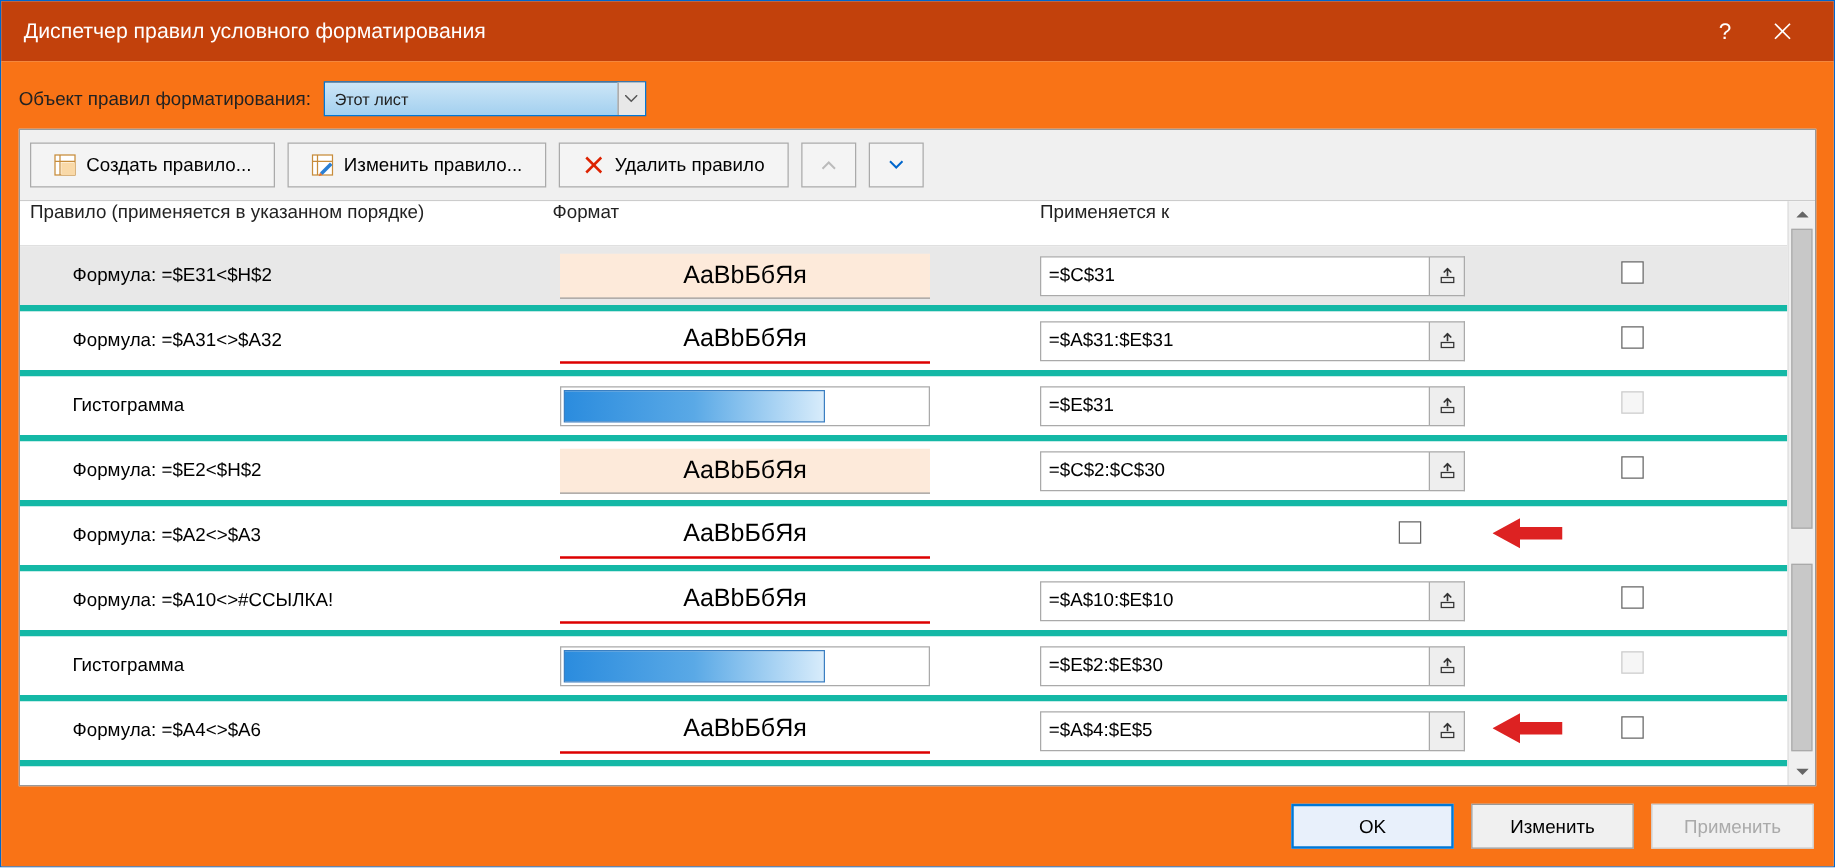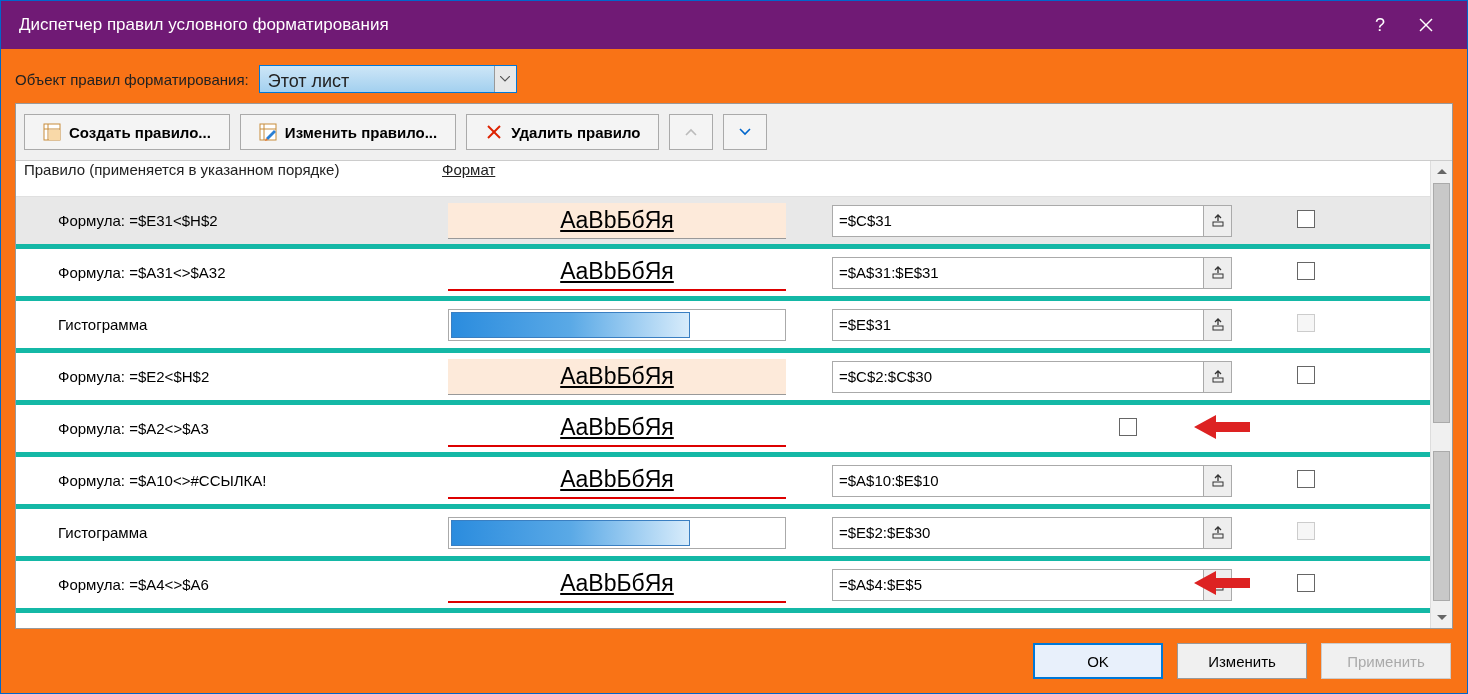--- a/index.html
+++ b/index.html
@@ -1,45 +1,45 @@
 <!DOCTYPE html>
 <html><head>
 <meta charset="utf-8">
 <style>
 * { box-sizing: border-box; margin: 0; padding: 0; font-family: "Segoe UI", Tahoma, sans-serif; }
 body { background: #fff; }
 .window { width: 1468px; height: 694px; border: 1px solid #0066cc; background: #f0f0f0; display: flex; flex-direction: column; }
-.titlebar { background: #701a75; color: #fff; height: 48px; display: flex; align-items: center; padding: 0 18px; font-size: 17px; }
+.titlebar { background: #c2410c; color: #fff; height: 48px; display: flex; align-items: center; padding: 0 18px; font-size: 17px; }
 .titlebar .title { flex: 1; }
 .titlebar .btn { width: 46px; height: 48px; display: flex; align-items: center; justify-content: center; font-size: 18px; cursor: pointer; }
 .titlebar .btn svg { stroke: #fff; }
 .content { flex: 1; display: flex; flex-direction: column; background: #f97316; }
 .topctrl { padding: 16px 14px 10px 14px; display: flex; align-items: center; gap: 10px; font-size: 15px; color: #222; }
-.dropdown { width: 258px; height: 28px; border: 1px solid #0078d7; background: linear-gradient(#cde6f7,#a3d0ef); display: flex; align-items: flex-end; padding: 0 8px; font-size: 18px; position: relative; }
+.dropdown { width: 258px; height: 28px; border: 1px solid #0078d7; background: linear-gradient(#cde6f7,#a3d0ef); display: flex; align-items: center; padding: 0 8px; font-size: 13px; position: relative; }
 .dropdown .dd-btn { position: absolute; right: 0; top: 0; width: 22px; height: 100%; border-left: 1px solid #999; background: #e8e8e8; display: flex; align-items: center; justify-content: center; }
 .gridwrap { margin: 0 14px 0 14px; border: 1px solid #999; background: #fff; flex: 1; display: flex; flex-direction: column; overflow: hidden; }
 .toolbar { background: #f0f0f0; border-bottom: 1px solid #ccc; padding: 10px 8px; display: flex; gap: 10px; align-items: center; }
-.tbtn { height: 36px; border: 1px solid #aaa; background: #f4f4f4; padding: 0 18px; display: flex; align-items: center; gap: 8px; font-size: 15px; cursor: pointer; font-weight: bold; }
+.tbtn { height: 36px; border: 1px solid #aaa; background: #f4f4f4; padding: 0 18px; display: flex; align-items: center; gap: 8px; font-size: 15px; cursor: pointer; }
 .tbtn.small { width: 44px; padding: 0; justify-content: center; }
 .tbl { flex: 1; display: flex; background: #fff; }
 .tbl-main { flex: 1; overflow: hidden; }
 .thead { display: flex; height: 36px; border-bottom: 1px solid #e0e0e0; font-size: 15px; color: #222; }
 .col-rule { width: 420px; padding-left: 8px; }
-.col-fmt { width: 390px; padding-left: 6px; text-decoration: underline; }
+.col-fmt { width: 390px; padding-left: 6px; }
 .col-app { width: 356px; padding-left: 6px; }
 .col-stop { flex: 1; text-align: center; }
 .trow { display: flex; height: 52px; align-items: center; border-bottom: 5px solid #14b8a6; position: relative; }
 .trow.sel { background: #e8e8e8; }
 .trow .col-rule { padding-left: 42px; font-size: 15px; }
-.fmt-box { margin: 0 6px; height: 36px; width: 338px; display: flex; align-items: center; justify-content: center; font-size: 23px; }
+.fmt-box { margin: 0 6px; height: 36px; width: 296px; display: flex; align-items: center; justify-content: center; font-size: 20px; }
 .fmt-yellow { background: #fdeada; border-bottom: 1px solid #999; }
 .fmt-redline { border-bottom: 2px solid #d00; background: #fff; }
 .fmt-bar { border: 1px solid #aaa; background: #fff; padding: 2px; justify-content: flex-start; height: 32px; }
 .fmt-bar .bar-inner { height: 100%; width: 72%; background: linear-gradient(90deg, #2b8cde 0%, #5aa9e6 50%, #d8ecfb 100%); border: 1px solid #3a7fc2; }
-.app-input { display: flex; align-items: center; width: 400px; }
+.app-input { display: flex; align-items: center; width: 340px; }
 .app-input input { flex: 1; height: 32px; border: 1px solid #aaa; padding: 0 6px; font-size: 15px; font-family: inherit; background: #fff; }
 .app-input .picker { width: 28px; height: 32px; border: 1px solid #aaa; border-left: none; background: #eee; display: flex; align-items: center; justify-content: center; cursor: pointer; }
 .chk { width: 18px; height: 18px; border: 1px solid #666; display: inline-block; background: #fff; }
 .chk.disabled { border-color: #ccc; background: #f6f6f6; }
 .scrollbar { width: 22px; background: #f0f0f0; border-left: 1px solid #ddd; position: relative; }
 .sb-up, .sb-down { height: 22px; display: flex; align-items: center; justify-content: center; }
 .sb-thumb { position: absolute; left: 2px; right: 2px; background: #c8c8c8; border: 1px solid #aaa; }
 .btnrow { padding: 14px 16px; display: flex; justify-content: flex-end; gap: 14px; }
 .dlg-btn { width: 130px; height: 36px; border: 1px solid #999; background: #f0f0f0; font-size: 15px; cursor: pointer; }
 .dlg-btn.primary { border: 2px solid #0078d7; background: #e8f0fb; text-align: center; }
@@ -114,20 +114,21 @@
               <path d="M1 1 L6 6 L11 1" fill="none" stroke="#0066cc" stroke-width="1.6"></path>
             </svg>
         </div>
       </div>
 
       <div class="tbl">
         <div class="tbl-main">
           <div class="thead">
             <div class="col-rule">Правило (применяется в указанном порядке)</div>
             <div class="col-fmt">Формат</div>
+            <div class="col-app">Применяется к</div>
           </div>
           <div id="rules-body">
               <div class="trow sel">
                 <div class="col-rule">Формула: =$E31&lt;$H$2</div>
                 <div class="col-fmt">
                   <div class="fmt-box fmt-yellow">AaBbБбЯя</div>
                 </div>
                 <div class="col-app">
                   <div class="app-input">
                     <input value="=$C$31" style="">

